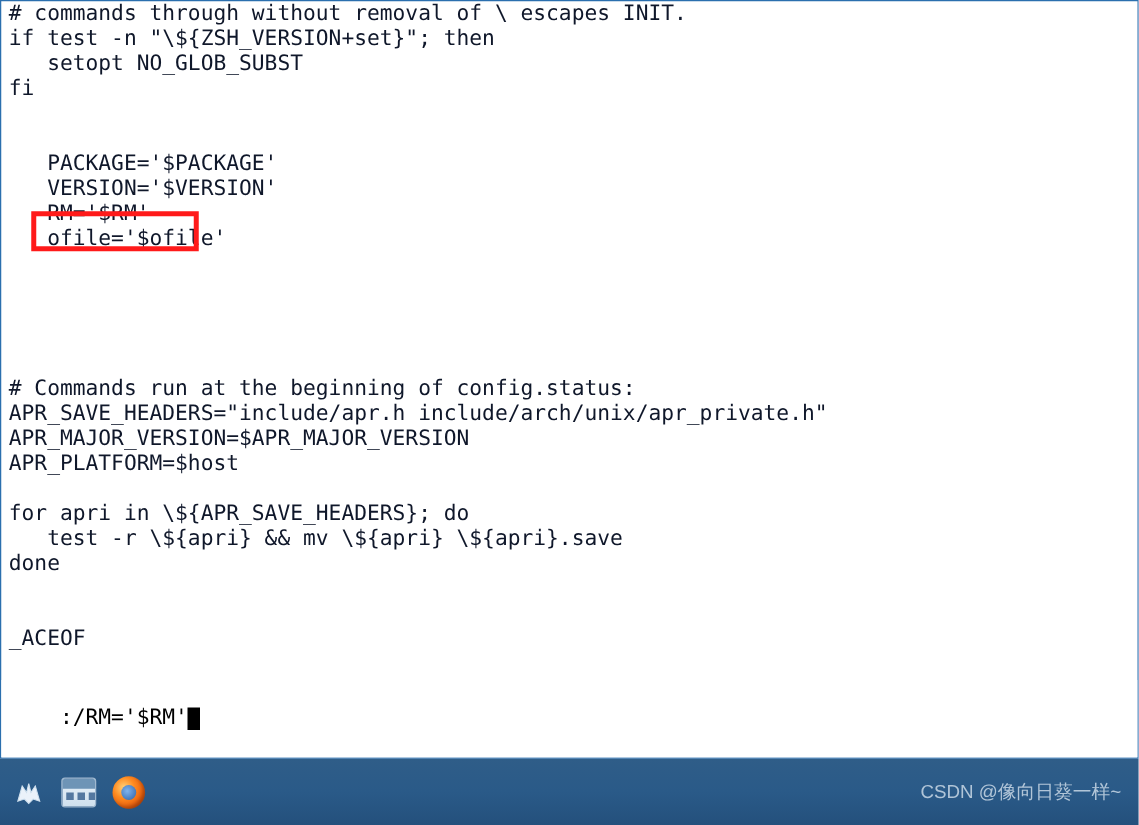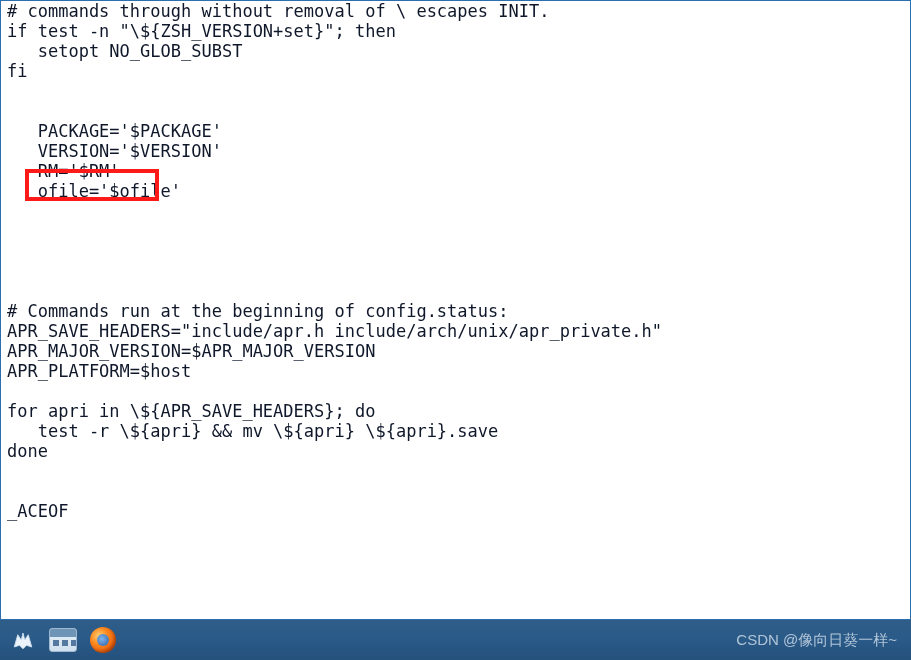--- a/index.html
+++ b/index.html
@@ -45,21 +45,21 @@
   }
   .cursor-block {
     display: inline-block;
     width: 10px;
     height: 18px;
     background: #000;
     vertical-align: text-bottom;
   }
 
   .taskbar {
-    height: 40px;
+    height: 53px;
     background: linear-gradient(to bottom, #2f5d88 0%, #2a5a88 50%, #24507c 100%);
     display: flex;
     align-items: center;
     padding: 0 8px;
     gap: 10px;
     color: #dbe7f3;
     position: relative;
   }
   .taskbar .spacer { flex: 1; }
   .watermark {
@@ -109,20 +109,23 @@
   }
 </style>
 </head>
 <body>
 
 <div class="editor-frame">
   <div class="editor-inner" id="editor-lines"><div class="line"># commands through without removal of \ escapes INIT.</div><div class="line">if test -n "\${ZSH_VERSION+set}"; then</div><div class="line">   setopt NO_GLOB_SUBST</div><div class="line">fi</div><div class="line"></div><div class="line"></div><div class="line">   PACKAGE='$PACKAGE'</div><div class="line">   VERSION='$VERSION'</div><div class="line">   RM='$RM'</div><div class="line">   ofile='$ofile'</div><div class="line"></div><div class="line"></div><div class="line"></div><div class="line"></div><div class="line"></div><div class="line"># Commands run at the beginning of config.status:</div><div class="line">APR_SAVE_HEADERS="include/apr.h include/arch/unix/apr_private.h"</div><div class="line">APR_MAJOR_VERSION=$APR_MAJOR_VERSION</div><div class="line">APR_PLATFORM=$host</div><div class="line"></div><div class="line">for apri in \${APR_SAVE_HEADERS}; do</div><div class="line">   test -r \${apri} &amp;&amp; mv \${apri} \${apri}.save</div><div class="line">done</div><div class="line"></div><div class="line"></div><div class="line">_ACEOF</div><div class="line"></div></div>
 
   <div class="highlight-box" id="hlbox" style="left: 24px; top: 168px; width: 134px; height: 32px;"></div>
 
+  <div class="cmdline">
+    <span>:/RM='$RM'</span><span class="cursor-block"></span>
+  </div>
 </div>
 
 <div class="taskbar">
   <div class="tb-icon start-icon">
     <svg viewBox="0 0 32 32">
       <path d="M6 24 L10 10 L14 16 L16 8 L18 16 L22 10 L26 24 L20 22 L16 26 L12 22 Z" fill="#eaf2fa" stroke="#cfe0ee" stroke-width="1"></path>
     </svg>
   </div>
   <div class="tb-icon">
     <div class="fm-icon"></div>

